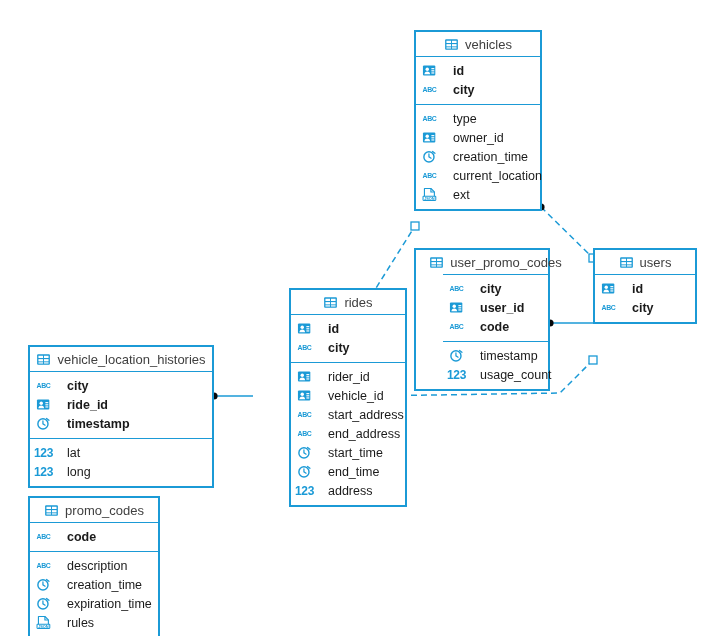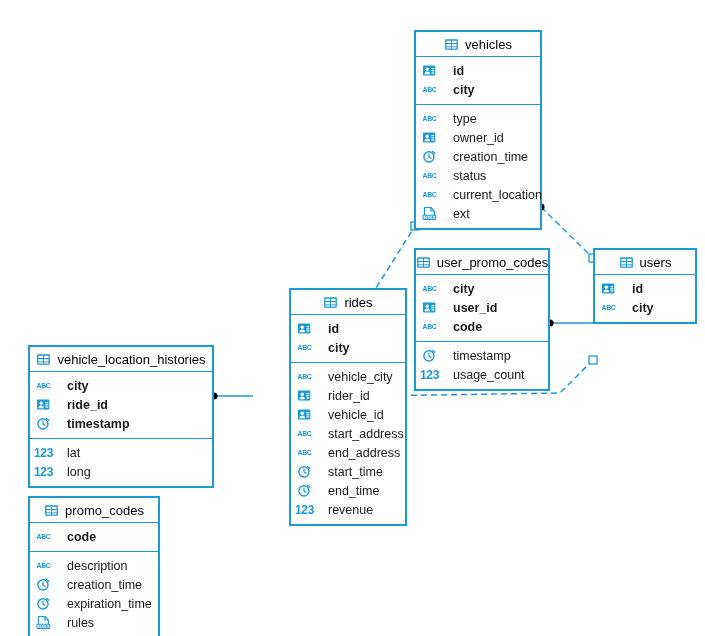--- a/index.html
+++ b/index.html
@@ -34,21 +34,21 @@
   }
   .entity-header {
     display: flex;
     align-items: center;
     justify-content: center;
     gap: 6px;
     height: 25px;
     border-bottom: 1px solid #1b9ad6;
     background: #ffffff;
     font-size: 13px;
-    color: #000000;
+    color: #404040;
     padding: 0 8px;
     box-sizing: border-box;
   }
   .field-group {
     padding: 4px 0 5px 0;
   }
   .field-group + .field-group {
     border-top: 1px solid #1b9ad6;
   }
   .field {
@@ -181,28 +181,20 @@
             </svg>
           </span>
           <span class="field-label">creation_time</span>
         </div>
         <div class="field">
           <span class="ficon">
             <svg width="15" height="15" viewBox="0 0 16 16">
               <text x="8" y="10.6" text-anchor="middle" fill="#1b9ad6" font-family="&quot;Liberation Sans&quot;, sans-serif" font-size="7.4" font-weight="bold" letter-spacing="-0.3">ABC</text>
             </svg>
           </span>
-          <span class="field-label">status</span>
-        </div>
-        <div class="field">
-          <span class="ficon">
-            <svg width="15" height="15" viewBox="0 0 16 16">
-              <text x="8" y="10.6" text-anchor="middle" fill="#1b9ad6" font-family="&quot;Liberation Sans&quot;, sans-serif" font-size="7.4" font-weight="bold" letter-spacing="-0.3">ABC</text>
-            </svg>
-          </span>
           <span class="field-label">current_location</span>
         </div>
         <div class="field">
           <span class="ficon">
             <svg width="15" height="15" viewBox="0 0 16 16">
               <path d="M2.6 1.6 L9.5 1.6 L13.2 5.3 L13.2 14.2 L2.6 14.2 Z" fill="#ffffff" stroke="#1b9ad6" stroke-width="1.2" stroke-linejoin="round"></path>
               <path d="M9.5 1.6 L9.5 5.3 L13.2 5.3" fill="none" stroke="#1b9ad6" stroke-width="1.2"></path>
               <rect x="1.1" y="9.9" width="13.6" height="4.4" rx="0.6" fill="#ffffff" stroke="#1b9ad6" stroke-width="1.1"></rect>
               <text x="7.9" y="13.5" text-anchor="middle" fill="#1b9ad6" font-family="&quot;Liberation Sans&quot;, sans-serif" font-size="4.2" font-weight="bold" letter-spacing="-0.1">JSON</text>
             </svg>
@@ -243,21 +235,21 @@
         <div class="field pk">
           <span class="ficon">
             <svg width="15" height="15" viewBox="0 0 16 16">
               <text x="8" y="10.6" text-anchor="middle" fill="#1b9ad6" font-family="&quot;Liberation Sans&quot;, sans-serif" font-size="7.4" font-weight="bold" letter-spacing="-0.3">ABC</text>
             </svg>
           </span>
           <span class="field-label">city</span>
         </div>
       </div>
     </div>
-    <div class="entity" style="left: 414px; top: 248px; width: 136px;">
+    <div class="entity" style="left: 414px; top: 248px; width: 136px; padding-left: 27px;">
       <div class="entity-header">
         <span class="ficon">
           <svg width="15" height="15" viewBox="0 0 16 16">
             <rect x="1.2" y="2.5" width="13.6" height="11" rx="1" fill="#1b9ad6"></rect>
             <rect x="2.6" y="4" width="4.9" height="2.4" fill="#ffffff"></rect>
             <rect x="8.5" y="4" width="4.9" height="2.4" fill="#ffffff"></rect>
             <rect x="2.6" y="7.6" width="4.9" height="2.4" fill="#ffffff"></rect>
             <rect x="8.5" y="7.6" width="4.9" height="2.4" fill="#ffffff"></rect>
             <rect x="2.6" y="11" width="4.9" height="1.3" fill="#ffffff"></rect>
             <rect x="8.5" y="11" width="4.9" height="1.3" fill="#ffffff"></rect>
@@ -350,28 +342,20 @@
               <text x="8" y="10.6" text-anchor="middle" fill="#1b9ad6" font-family="&quot;Liberation Sans&quot;, sans-serif" font-size="7.4" font-weight="bold" letter-spacing="-0.3">ABC</text>
             </svg>
           </span>
           <span class="field-label">city</span>
         </div>
       </div>
       <div class="field-group">
         <div class="field">
           <span class="ficon">
             <svg width="15" height="15" viewBox="0 0 16 16">
-              <text x="8" y="10.6" text-anchor="middle" fill="#1b9ad6" font-family="&quot;Liberation Sans&quot;, sans-serif" font-size="7.4" font-weight="bold" letter-spacing="-0.3">ABC</text>
-            </svg>
-          </span>
-          <span class="field-label">vehicle_city</span>
-        </div>
-        <div class="field">
-          <span class="ficon">
-            <svg width="15" height="15" viewBox="0 0 16 16">
               <rect x="1" y="2.6" width="13.2" height="10.8" rx="1.1" fill="#1b9ad6"></rect>
               <circle cx="5.6" cy="6.6" r="1.85" fill="#ffffff"></circle>
               <path d="M2.5 12.1 C2.9 9.7 4.2 9.0 5.6 9.0 C7.0 9.0 8.3 9.7 8.7 12.1 Z" fill="#ffffff"></path>
               <rect x="10" y="5.4" width="3.1" height="1.25" fill="#ffffff"></rect>
               <rect x="10" y="7.7" width="3.1" height="1.25" fill="#ffffff"></rect>
               <rect x="10" y="10" width="3.1" height="1.25" fill="#ffffff"></rect>
             </svg>
           </span>
           <span class="field-label">rider_id</span>
         </div>
@@ -421,21 +405,21 @@
               <path d="M7.4 5.2 L7.4 8.4 L9.7 9.8" fill="none" stroke="#1b9ad6" stroke-width="1.3" stroke-linecap="round"></path>
               <path d="M11.3 2.6 L13.8 4.6" fill="none" stroke="#1b9ad6" stroke-width="1.3" stroke-linecap="round"></path>
             </svg>
           </span>
           <span class="field-label">end_time</span>
         </div>
         <div class="field">
           <span class="ficon">
             <span class="num-icon">123</span>
           </span>
-          <span class="field-label">revenue</span>
+          <span class="field-label">address</span>
         </div>
       </div>
     </div>
     <div class="entity" style="left: 28px; top: 345px; width: 186px;">
       <div class="entity-header">
         <span class="ficon">
           <svg width="15" height="15" viewBox="0 0 16 16">
             <rect x="1.2" y="2.5" width="13.6" height="11" rx="1" fill="#1b9ad6"></rect>
             <rect x="2.6" y="4" width="4.9" height="2.4" fill="#ffffff"></rect>
             <rect x="8.5" y="4" width="4.9" height="2.4" fill="#ffffff"></rect>

